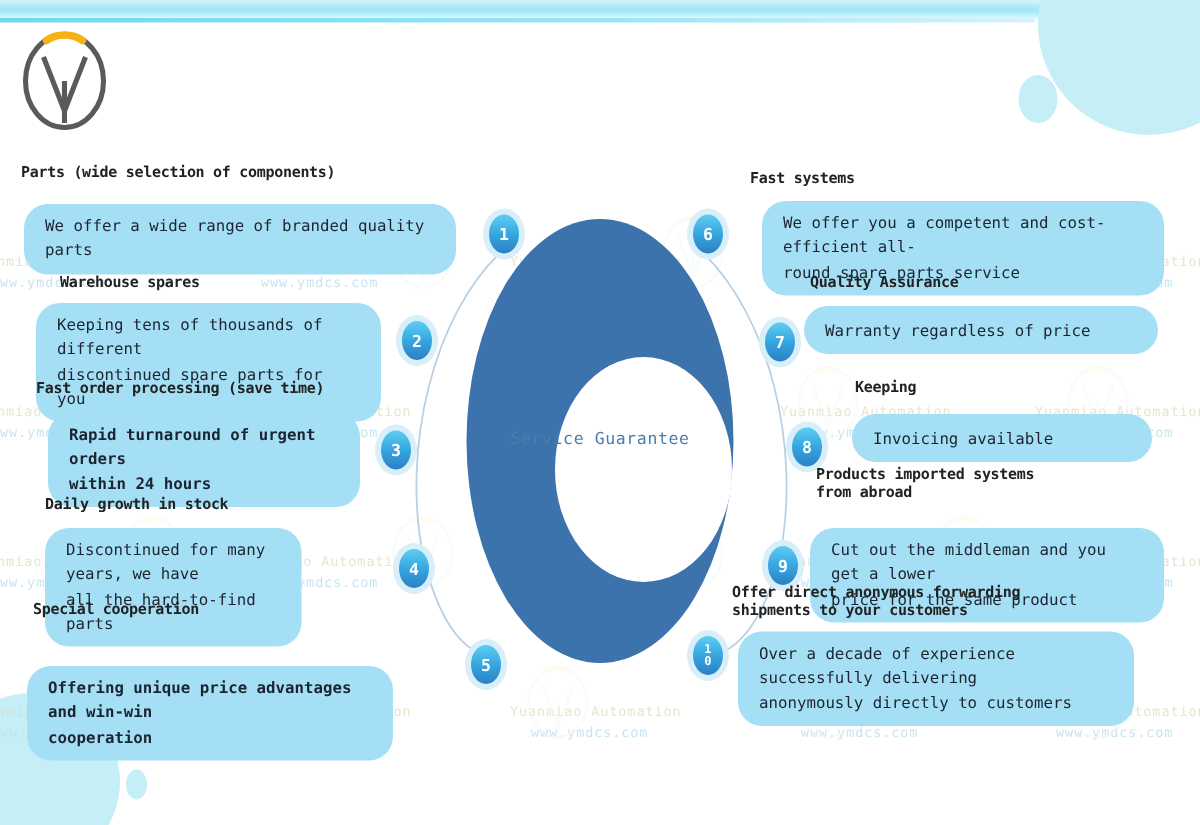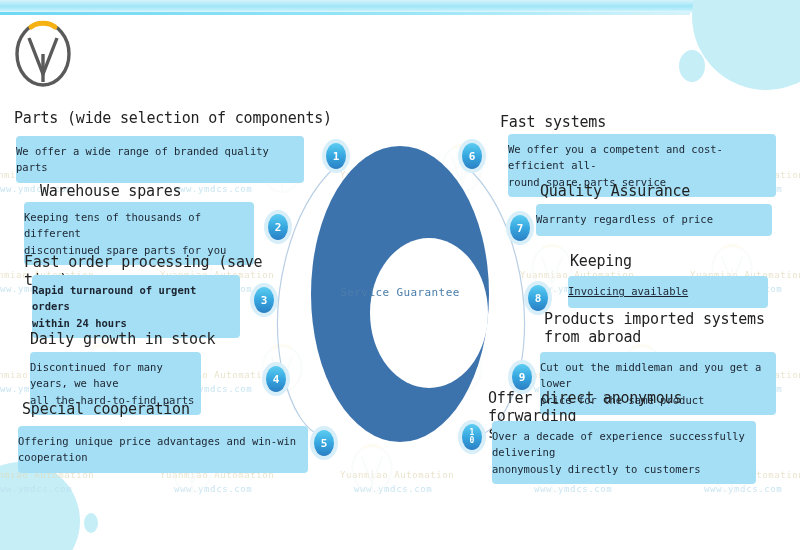--- a/index.html
+++ b/index.html
@@ -128,37 +128,37 @@
   .badge-inner.two-line {
     flex-direction: column;
     font-size: 8px;
     line-height: 1.05;
   }
 
   
   .item { position: absolute; }
   .item-title {
     color: #222222;
-    font-size: 15px;
-    font-weight: normal;
+    font-size: 10px;
+    font-weight: bold;
     letter-spacing: -.2px;
     white-space: pre-line;
     margin: 0 0 4px 0;
     line-height: 1.18;
   }
   .bubble {
     background: #a5dff5;
-    border-radius: 4px;
+    border-radius: 16px;
     color: #1b2430;
     font-size: 10.5px;
     line-height: 1.55;
-    padding: 7px 0;
+    padding: 7px 14px;
     box-sizing: border-box;
     display: flex;
-    align-items: flex-start;
+    align-items: flex-end;
   }
   .bubble span { display: block; white-space: pre-line; }
 </style>
 </head>
 <body>
 
 <div id="page">
 
   <div class="top-bar"></div>
   <div class="top-bar-line"></div>
@@ -353,21 +353,21 @@
       </div>
       <div class="item item-title" style="left: 30px; top: 331px; width: 260px;">Daily growth in stock</div>
       <div class="item bubble" style="left: 30px; top: 352px; width: 171px; min-height: 38px;">
         <span>Discontinued for many years, we have
 all the hard-to-find parts</span>
       </div>
       <div class="badge" style="left: 310px; top: 426px;">
         <div class="badge-inner">5</div>
       </div>
       <div class="item item-title" style="left: 22px; top: 401px; width: 260px;">Special cooperation</div>
-      <div class="item bubble" style="left: 18px; top: 426px; width: 290px; min-height: 38px;">
+      <div class="item bubble" style="left: 18px; top: 444px; width: 244px; min-height: 38px; font-weight: bold;">
         <span>Offering unique price advantages and win-win
 cooperation</span>
       </div>
       <div class="badge" style="left: 458px; top: 139px;">
         <div class="badge-inner">6</div>
       </div>
       <div class="item item-title" style="left: 500px; top: 114px; width: 280px;">Fast systems</div>
       <div class="item bubble" style="left: 508px; top: 134px; width: 268px; min-height: 38px;">
         <span>We offer you a competent and cost-efficient all-
 round spare parts service</span>
@@ -376,21 +376,21 @@
         <div class="badge-inner">7</div>
       </div>
       <div class="item item-title" style="left: 540px; top: 183px; width: 240px;">Quality Assurance</div>
       <div class="item bubble" style="left: 536px; top: 204px; width: 236px; min-height: 32px;">
         <span>Warranty regardless of price</span>
       </div>
       <div class="badge" style="left: 524px; top: 281px;">
         <div class="badge-inner">8</div>
       </div>
       <div class="item item-title" style="left: 570px; top: 253px; width: 200px;">Keeping</div>
-      <div class="item bubble" style="left: 568px; top: 276px; width: 200px; min-height: 32px; text-decoration: underline;">
+      <div class="item bubble" style="left: 568px; top: 276px; width: 200px; min-height: 32px;">
         <span>Invoicing available</span>
       </div>
       <div class="badge" style="left: 508px; top: 360px;">
         <div class="badge-inner">9</div>
       </div>
       <div class="item item-title" style="left: 544px; top: 311px; width: 248px;">Products imported systems
 from abroad</div>
       <div class="item bubble" style="left: 540px; top: 352px; width: 236px; min-height: 38px;">
         <span>Cut out the middleman and you get a lower
 price for the same product</span>

